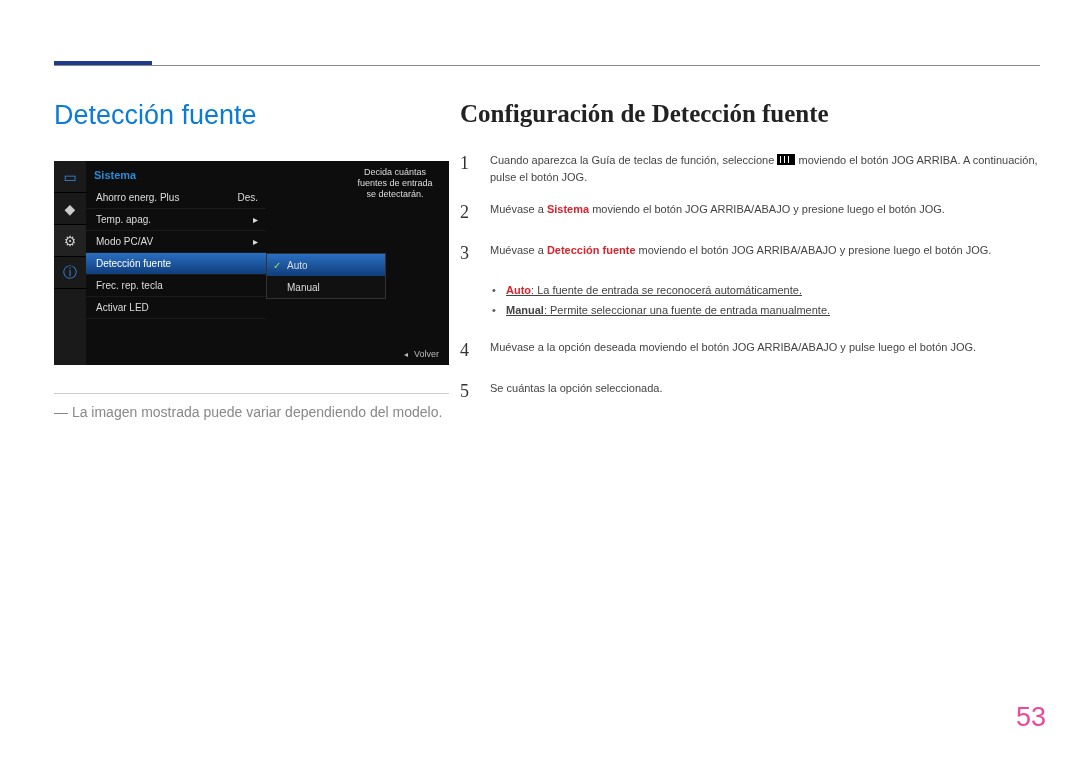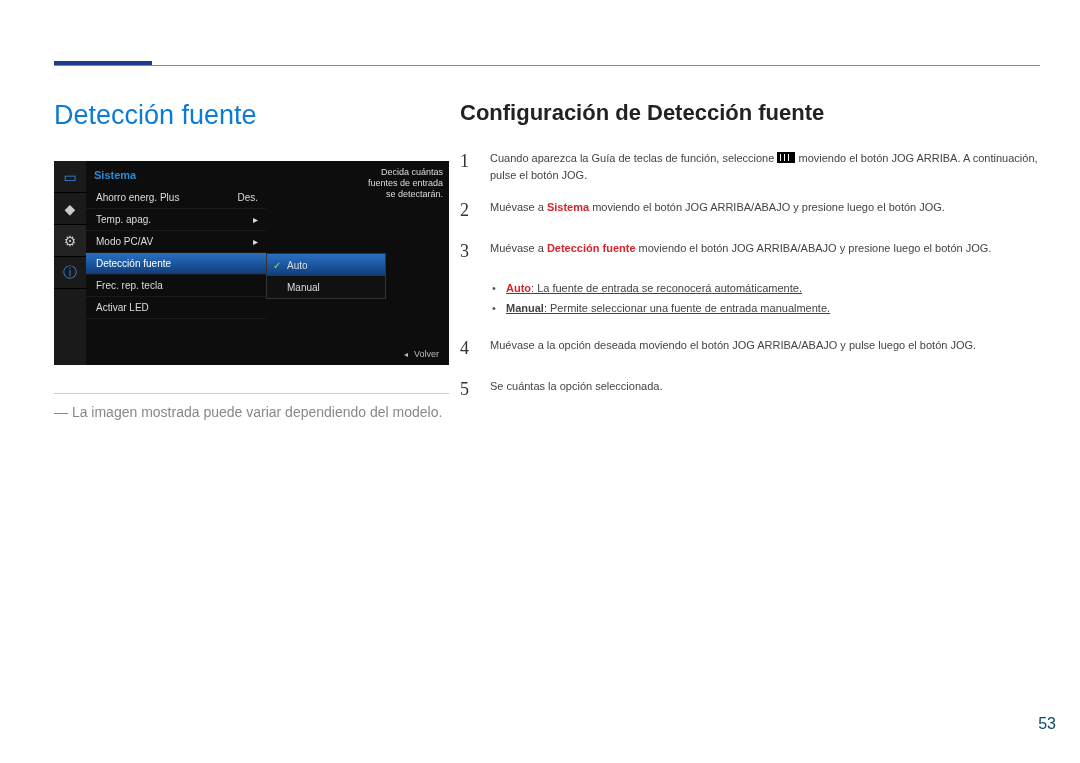--- a/index.html
+++ b/index.html
@@ -38,24 +38,25 @@
     top: 100px;
     width: 580px;
   }
   .h1 {
     font-size: 27px;
     font-weight: 500;
     color: #0a7bd6;
     margin-bottom: 30px;
   }
   .h2 {
-    font-size: 22px;
+    font-size: 25px;
     font-weight: 600;
     color: #222;
     margin-bottom: 22px;
+    font-family: Liberation Serif, serif;
   }
   .intro {
     font-size: 11px;
     color: #444;
     margin-bottom: 14px;
   }
   .red { color: #d9232d; }
   .bold { font-weight: 700; }
   .osd {
     width: 395px;
@@ -131,21 +132,21 @@
     color: #9fe04a;
     font-size: 10px;
   }
   .osd-tip {
     position: absolute;
     right: 6px; top: 6px;
     width: 96px;
     font-size: 9px;
     line-height: 1.2;
     color: #ddd;
-    text-align: right;
+    text-align: center;
     margin-left: 16px;
   }
   .osd-footer {
     position: absolute;
     right: 10px; bottom: 6px;
     font-size: 9px;
     color: #bbb;
   }
   .osd-footer .tri { font-size: 8px; margin-right: 6px; }
   .dividerline {
@@ -201,24 +202,24 @@
     text-decoration: underline;
   }
   .bullets li::before {
     content: "•";
     position: absolute;
     left: 0;
     color: #555;
   }
   .pagenum {
     position: absolute;
-    right: 24px;
+    right: 34px;
     bottom: 30px;
-    font-size: 16px;
-    color: #0c4a6e;
+    font-size: 27px;
+    color: #ec4899;
     font-weight: 300;
   }
 </style>
 </head>
 <body>
 
 <div class="top-rule-accent"></div>
 <div class="top-rule"></div>
 
 <div class="left-col">

